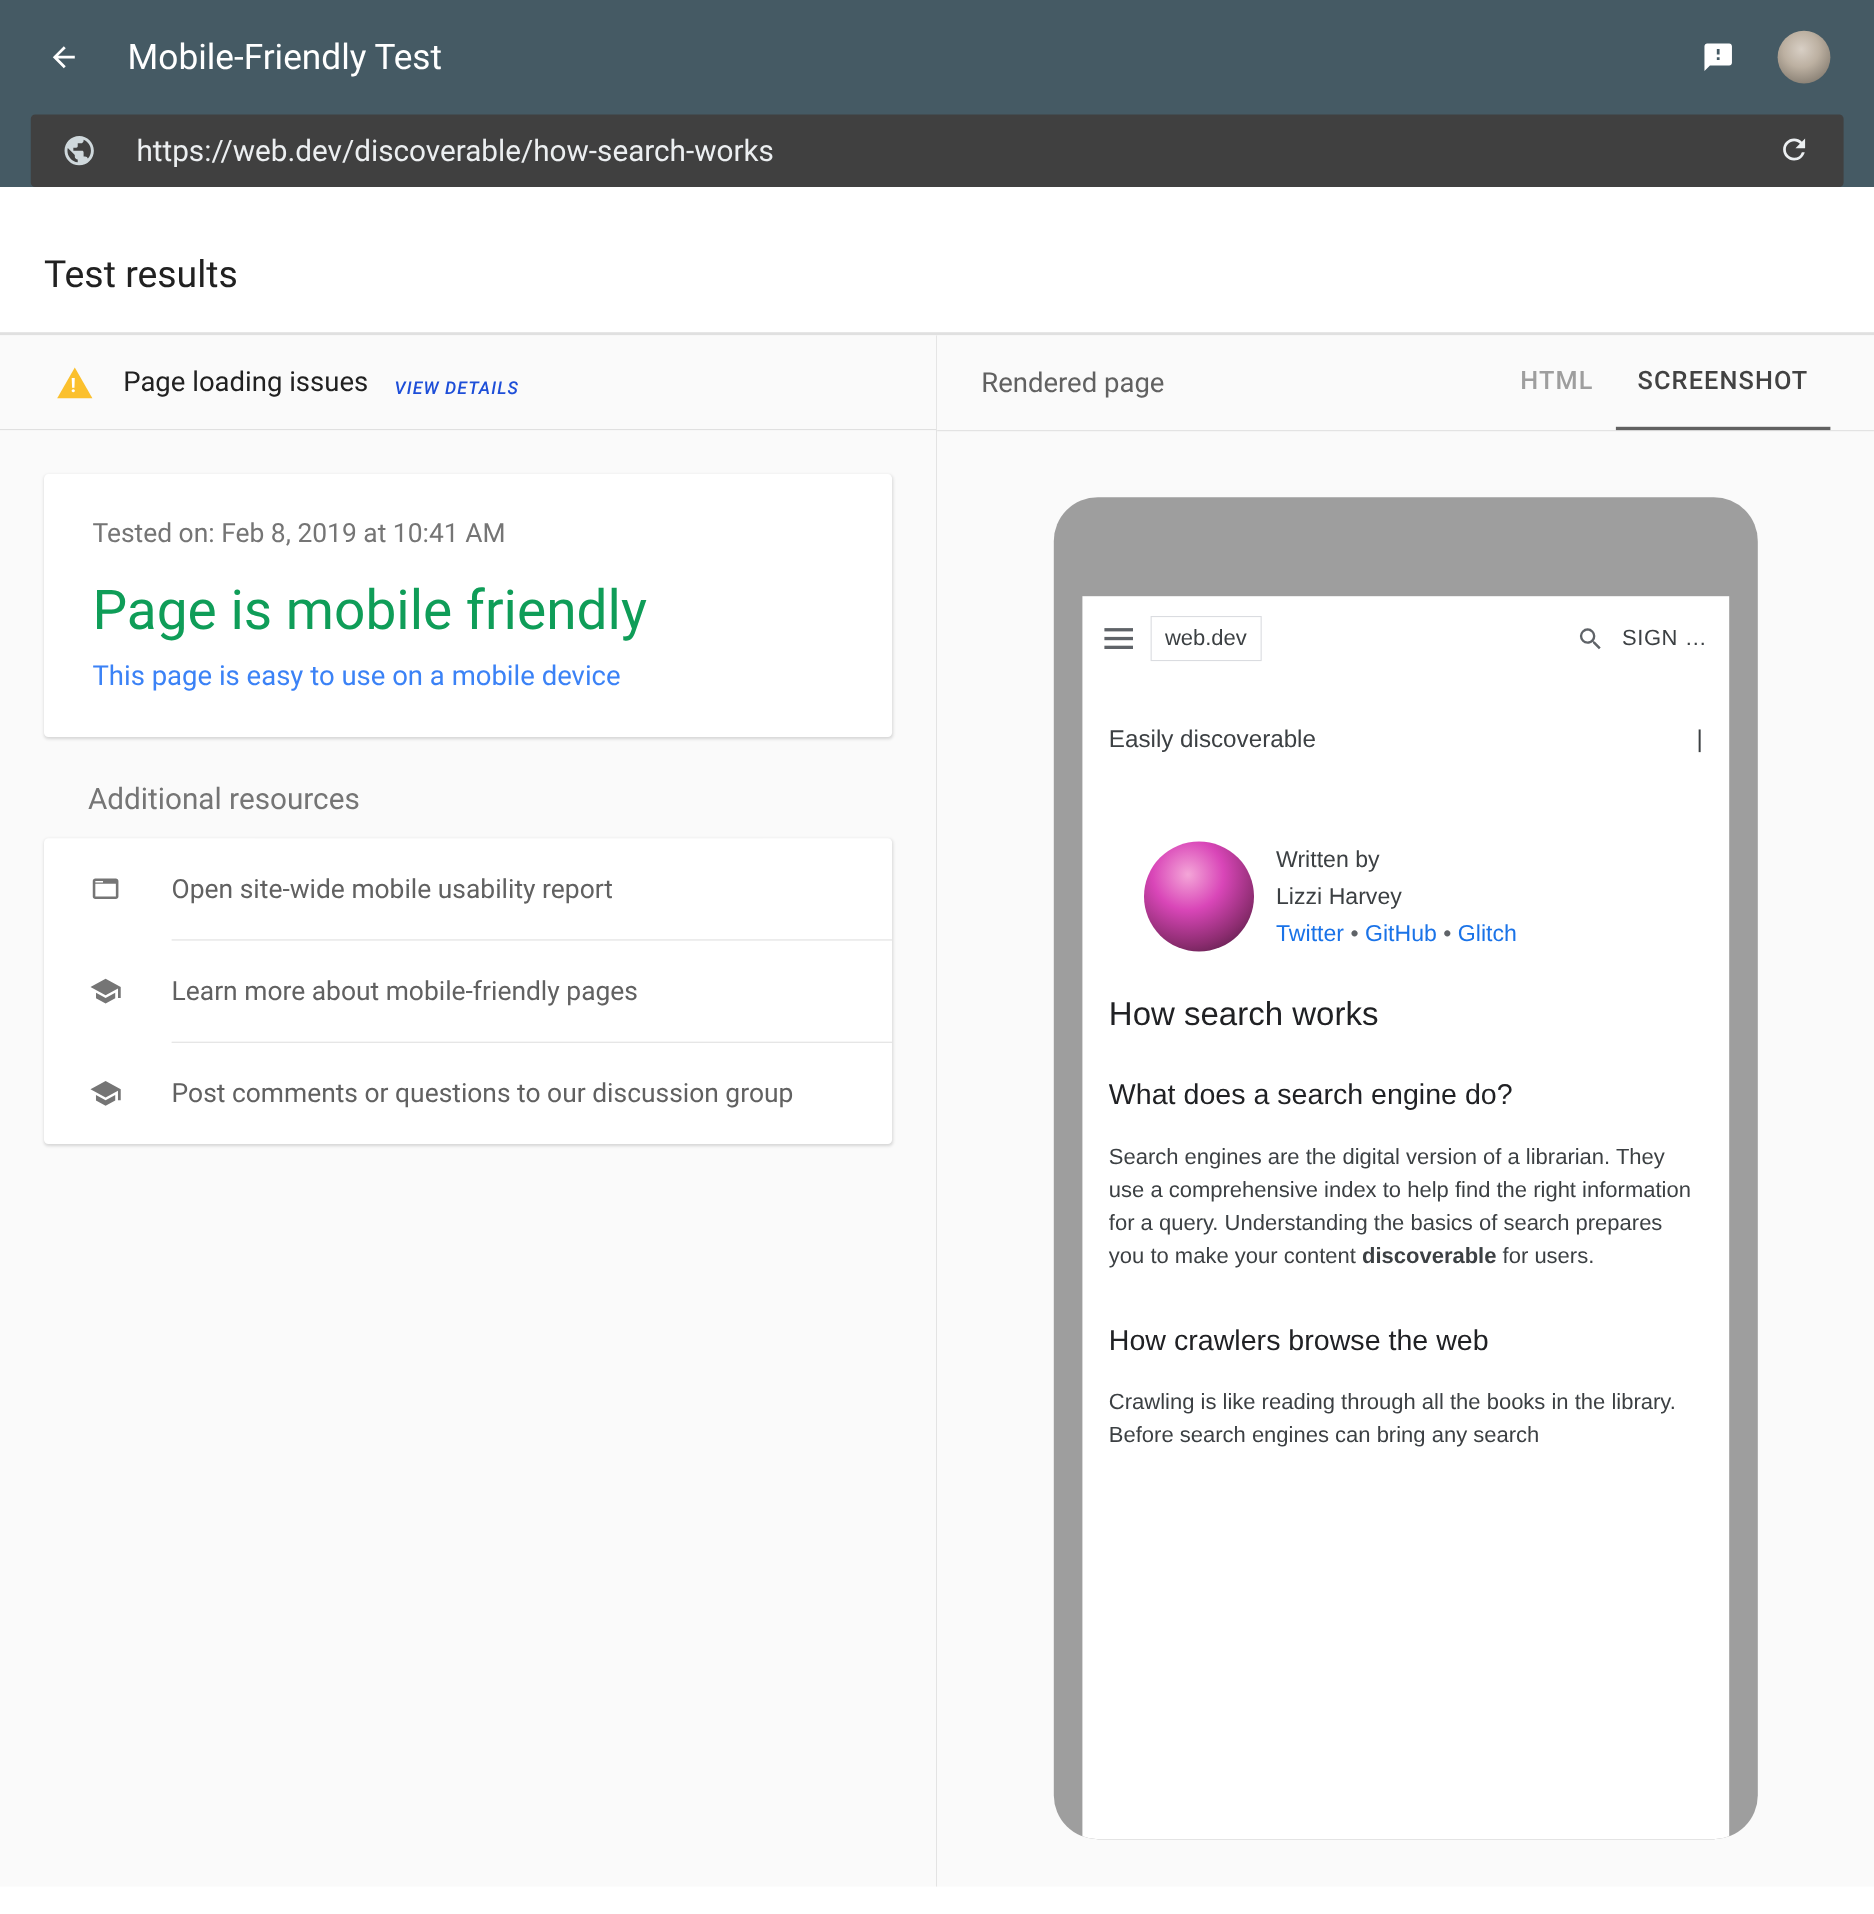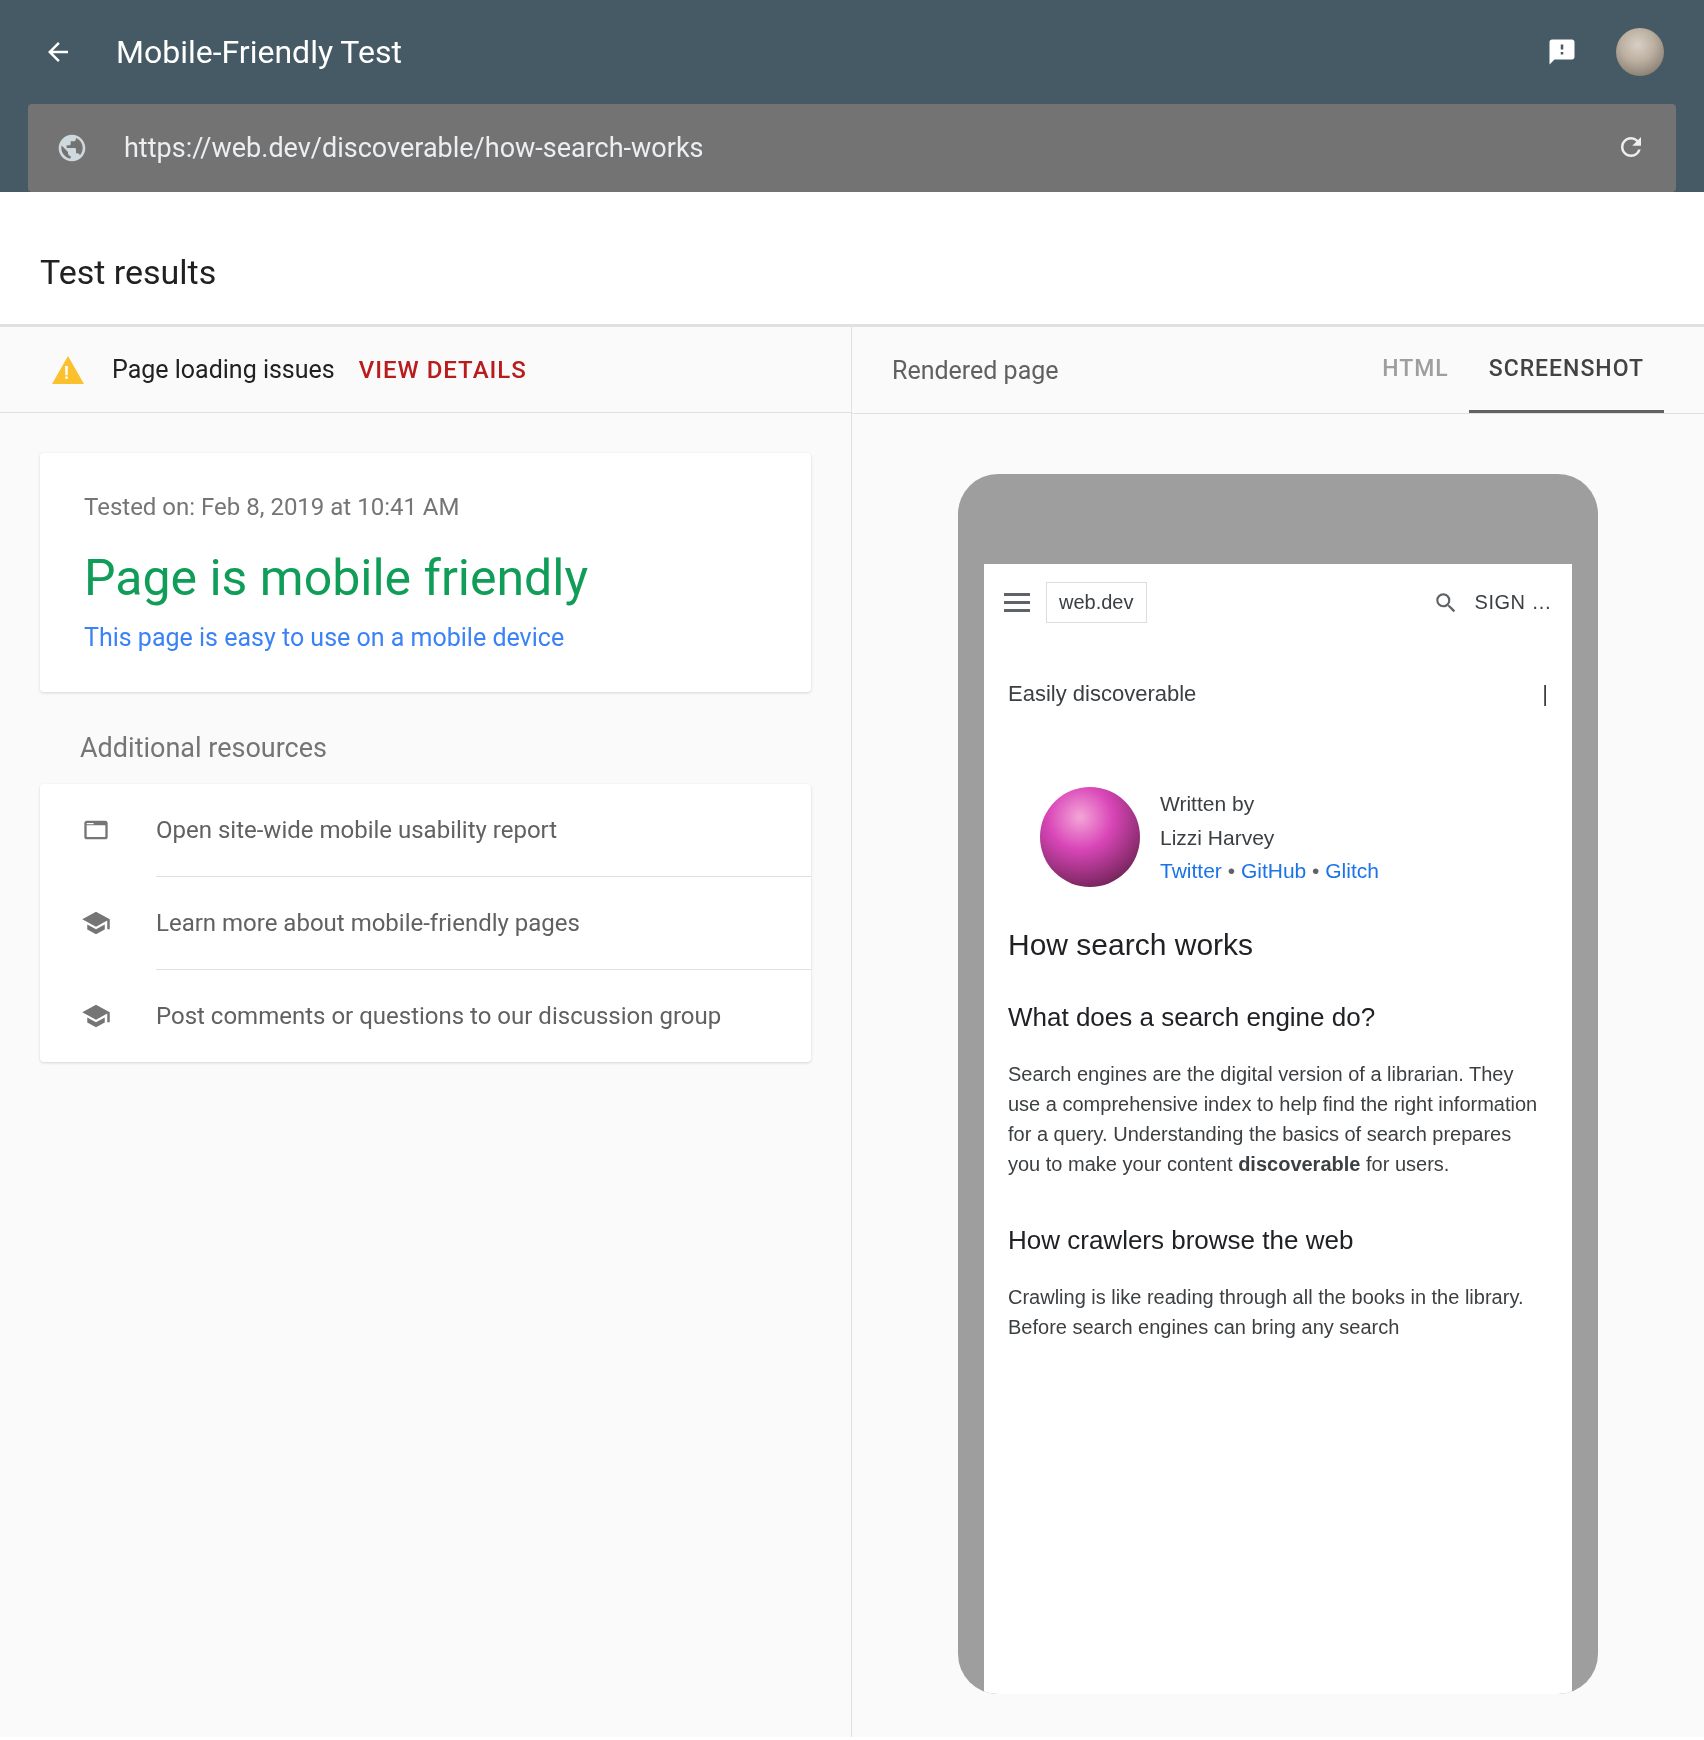--- a/index.html
+++ b/index.html
@@ -6,40 +6,40 @@
 body { font-family: Roboto, Arial, sans-serif; background: #fff; width: 1704px; height: 1740px; overflow: hidden; }
 
 
 .header { background: #455a64; color: #fff; }
 .header-top { display: flex; align-items: center; padding: 28px 40px 28px 40px; }
 .back-btn { width: 36px; height: 36px; display: flex; align-items: center; justify-content: center; cursor: pointer; margin-right: 40px; }
 .title { font-size: 32px; font-weight: 400; flex: 1; }
 .feedback-btn { width: 36px; height: 36px; margin-right: 36px; cursor: pointer; display:flex; align-items:center; justify-content:center; }
 .avatar { width: 48px; height: 48px; border-radius: 50%; background: radial-gradient(circle at 45% 35%, #d8cfc5 0%, #bcb0a1 40%, #6d665c 100%); cursor: pointer; }
 
-.url-bar { display: flex; align-items: center; background: #737373; margin: 0 28px 28px 28px; border-radius: 4px; padding: 28px 28px; }
+.url-bar { display: flex; align-items: center; background: #404040; margin: 0 28px 28px 28px; border-radius: 4px; padding: 17px 28px; }
 .globe-icon { width: 32px; height: 32px; margin-right: 36px; }
 .url-text { flex: 1; font-size: 27px; color: #eceff1; }
 .refresh-btn { width: 32px; height: 32px; cursor: pointer; }
 
 
 .results-bar { padding: 32px 40px; border-bottom: 3px solid #e0e0e0; }
 .results-title { font-size: 34px; font-weight: 400; color: #212121; }
 
 
 .columns { display: flex; height: calc(100% - 330px); }
 .col-left { width: 50%; border-right: 1px solid #e0e0e0; background: #fafafa; }
 .col-right { width: 50%; background: #fafafa; display:flex; flex-direction:column;justify-content:flex-end; }
 
 
 .loading-issues { display: flex; align-items: flex-end; padding: 28px 52px; border-bottom: 1px solid #e0e0e0; background:#fafafa; }
 .warning-icon { width: 0; height: 0; border-left: 16px solid transparent; border-right: 16px solid transparent; border-bottom: 28px solid #fbc02d; position: relative; margin-right: 28px; }
 .warning-icon::after { content: "!"; position: absolute; top: 6px; left: -4px; color: #fff; font-weight: bold; font-size: 18px; }
 .issues-label { font-size: 25px; color: #212121; margin-right: 24px; }
-.view-details { font-size: 24px; font-weight: 500; letter-spacing: 1px; color: #b91c1c; cursor: pointer; }
+.view-details { font-size: 16px; font-weight: 500; letter-spacing: 1px; color: #1d4ed8; cursor: pointer; font-style: italic; }
 
 .card { background: #fff; margin: 40px; border-radius: 4px; box-shadow: 0 1px 3px rgba(0,0,0,0.15); padding: 40px 44px; }
 .tested-on { font-size: 24px; color: #757575; margin-bottom: 28px; }
 .friendly-title { font-size: 50px; font-weight: 400; color: #0f9d58; margin-bottom: 16px; }
 .friendly-sub { font-size: 25px; color: #3b82f6; }
 
 .resources-label { font-size: 27px; color: #757575; margin: 0 40px 20px 80px; }
 .resources-card { background: #fff; margin: 0 40px 40px 40px; border-radius: 4px; box-shadow: 0 1px 3px rgba(0,0,0,0.15); }
 .resource-row { display: flex; align-items: center; padding: 26px 40px; cursor: pointer; }
 .resource-icon { width: 32px; height: 32px; margin-right: 44px; color: #757575; flex-shrink:0; display:flex; align-items:center; justify-content:center; }

